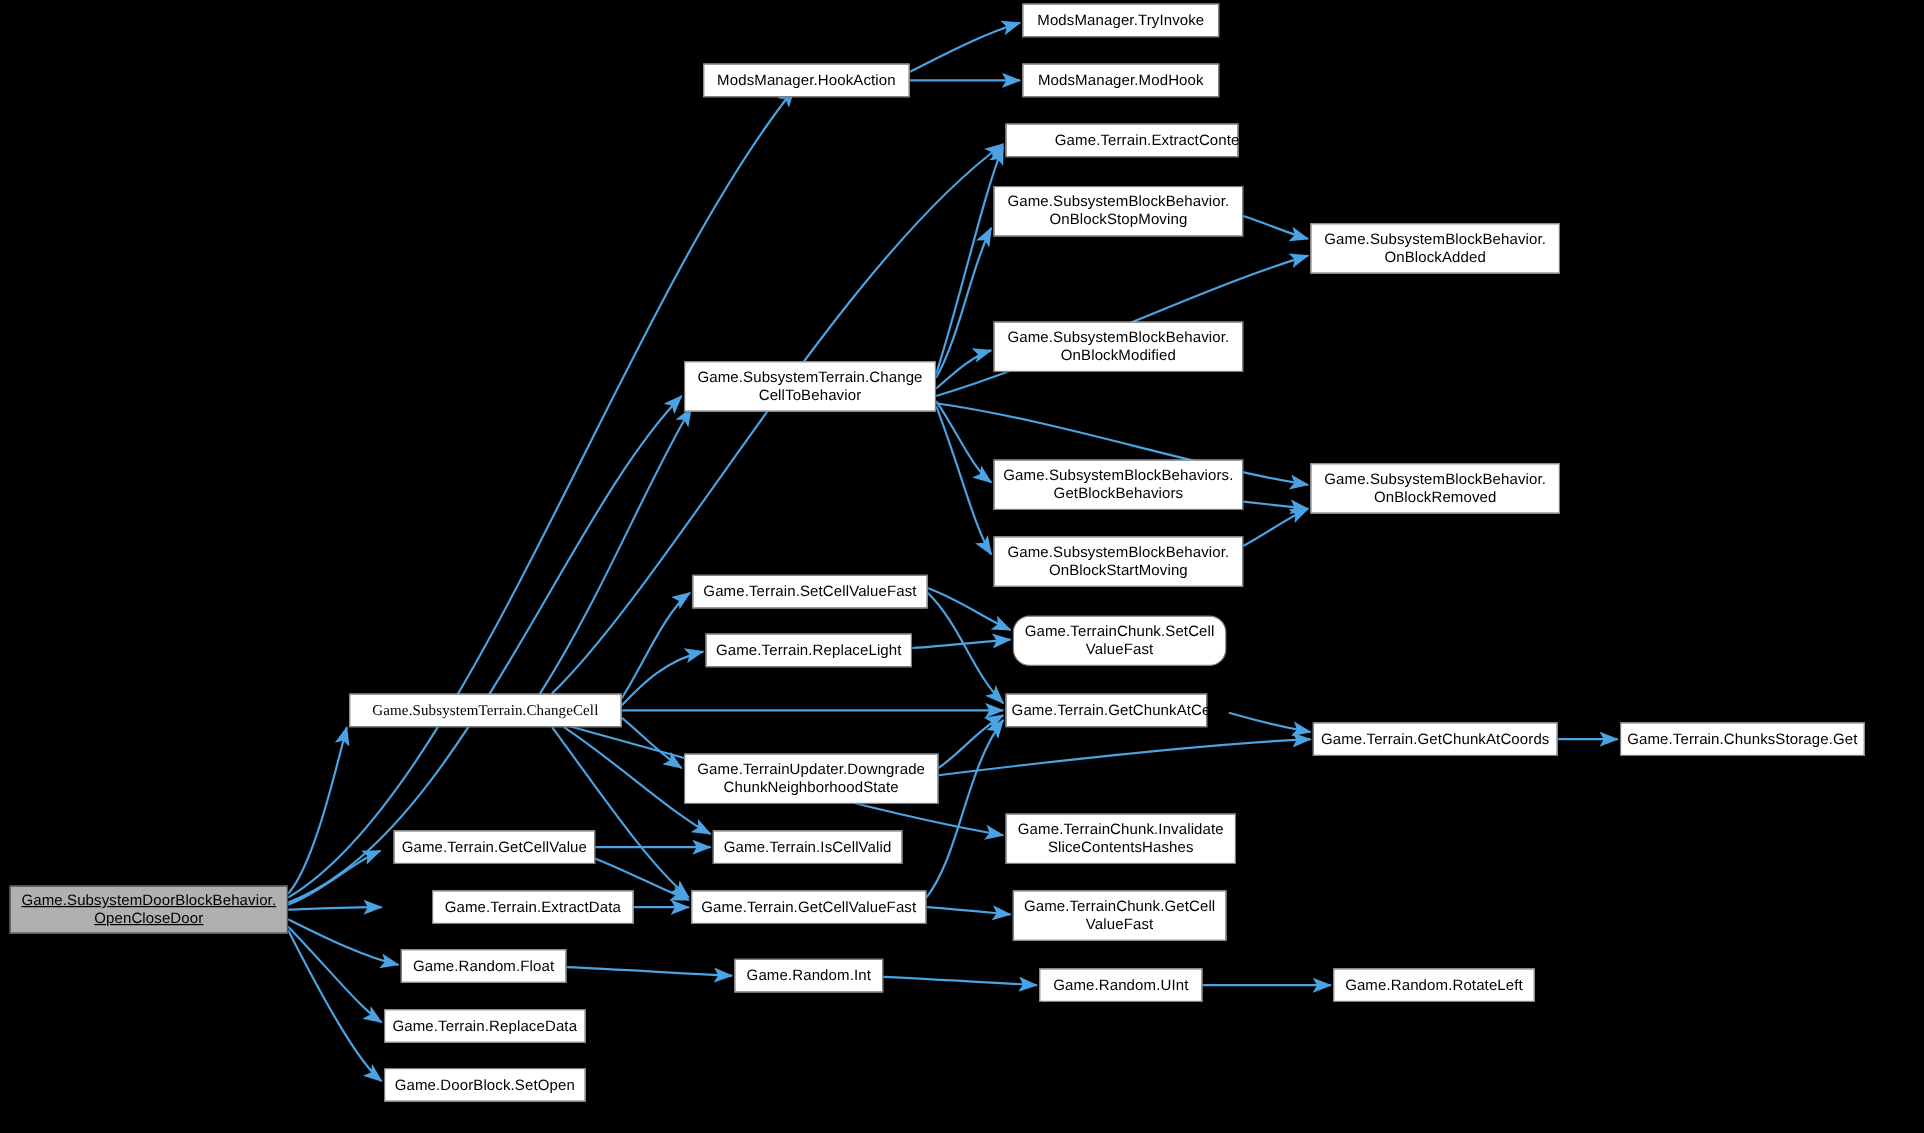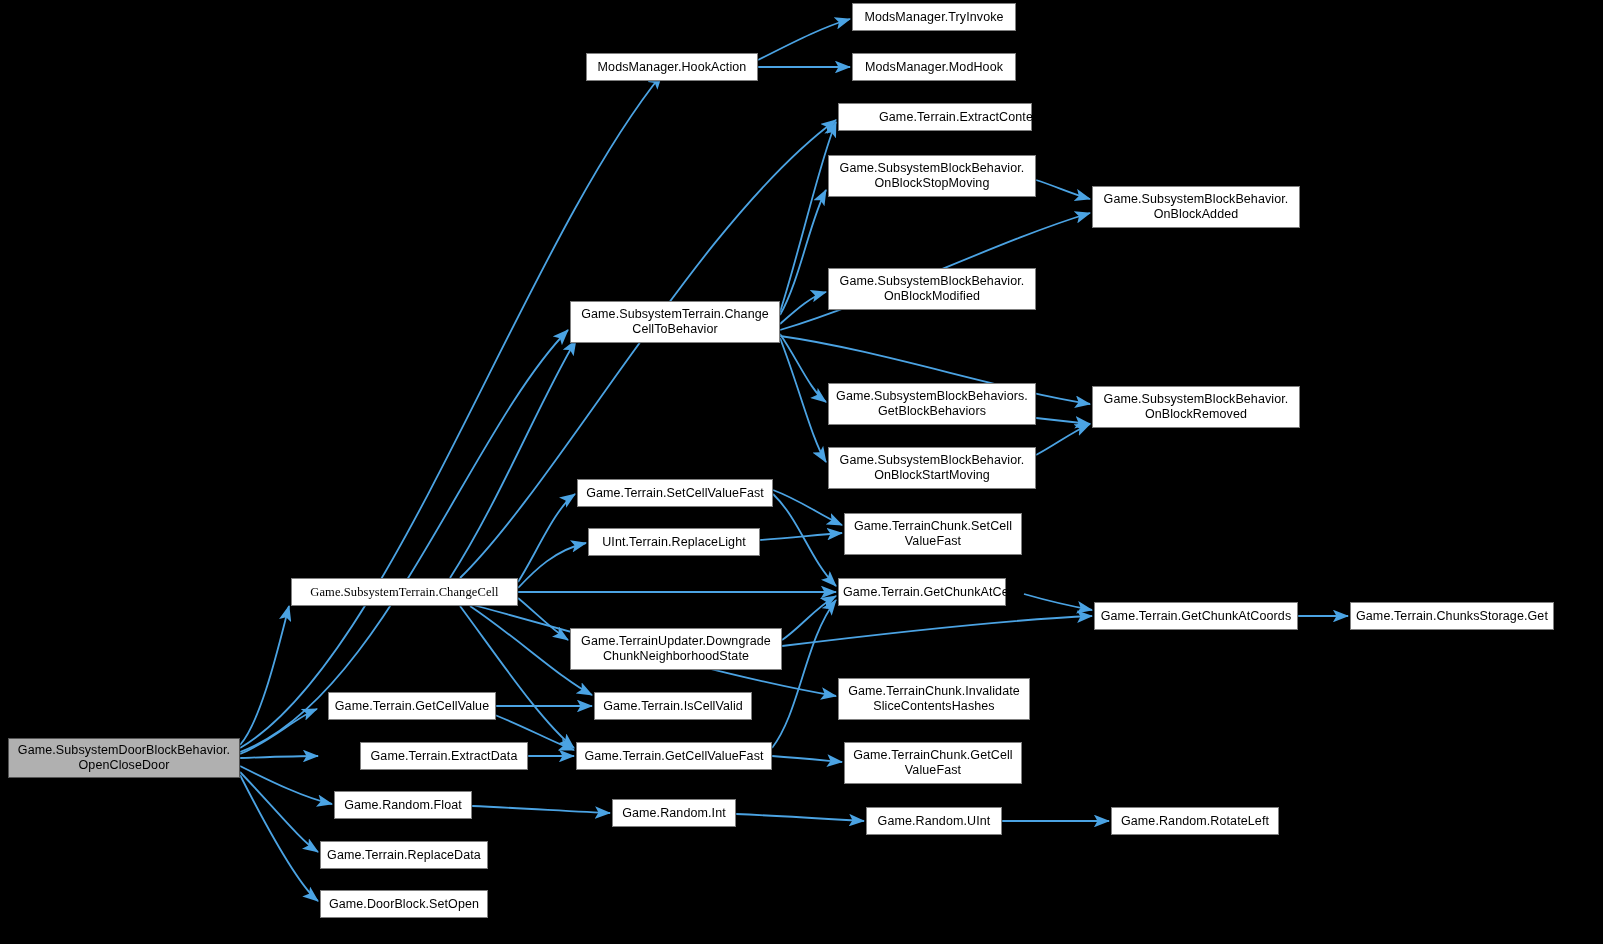--- a/index.html
+++ b/index.html
@@ -26,20 +26,21 @@
     align-items:center;
     justify-content:center;
     padding:0 4px;
     letter-spacing:0.1px;
     white-space:pre-line;
     box-shadow:1px 1px 0 rgba(0,0,0,0.25);
   }
   .node.root{
     background:#b0b0b0;
     border:1px solid #555555;
+    text-decoration:underline;
   }
   .node span{display:block;width:100%;}
 </style>
 </head>
 <body>
 
 <div id="stage" style="background: rgb(0, 0, 0);">
   <svg id="edges" xmlns="http://www.w3.org/2000/svg">
     <defs>
       <marker id="arrow" markerWidth="9" markerHeight="7" refX="8.4" refY="3.5" orient="auto" markerUnits="strokeWidth">
@@ -108,23 +109,23 @@
 OnBlockModified</span></div>
       <div class="node" style="left: 570px; top: 301px; width: 210px; height: 42px;"><span>Game.SubsystemTerrain.Change
 CellToBehavior</span></div>
       <div class="node" style="left: 828px; top: 383px; width: 208px; height: 42px;"><span>Game.SubsystemBlockBehaviors.
 GetBlockBehaviors</span></div>
       <div class="node" style="left: 1092px; top: 386px; width: 208px; height: 42px;"><span>Game.SubsystemBlockBehavior.
 OnBlockRemoved</span></div>
       <div class="node" style="left: 828px; top: 447px; width: 208px; height: 42px;"><span>Game.SubsystemBlockBehavior.
 OnBlockStartMoving</span></div>
       <div class="node" style="left: 577px; top: 479px; width: 196px; height: 28px;"><span>Game.Terrain.SetCellValueFast</span></div>
-      <div class="node" style="left: 844px; top: 513px; width: 178px; height: 42px;"><span>Game.TerrainChunk.SetCell
+      <div class="node" style="left: 844px; top: 513px; width: 178px; height: 42px; border-radius: 14px;"><span>Game.TerrainChunk.SetCell
 ValueFast</span></div>
-      <div class="node" style="left: 588px; top: 528px; width: 172px; height: 28px;"><span>UInt.Terrain.ReplaceLight</span></div>
+      <div class="node" style="left: 588px; top: 528px; width: 172px; height: 28px;"><span>Game.Terrain.ReplaceLight</span></div>
       <div class="node" style="left: 291px; top: 578px; width: 227px; height: 28px; font-family: Liberation Serif, serif;"><span>Game.SubsystemTerrain.ChangeCell</span></div>
       <div class="node" style="left: 838px; top: 578px; width: 168px; height: 28px;"><span>Game.Terrain.GetChunkAtCell</span></div>
       <div class="node" style="left: 1094px; top: 602px; width: 204px; height: 28px;"><span>Game.Terrain.GetChunkAtCoords</span></div>
       <div class="node" style="left: 1350px; top: 602px; width: 204px; height: 28px;"><span>Game.Terrain.ChunksStorage.Get</span></div>
       <div class="node" style="left: 570px; top: 628px; width: 212px; height: 42px;"><span>Game.TerrainUpdater.Downgrade
 ChunkNeighborhoodState</span></div>
       <div class="node" style="left: 838px; top: 678px; width: 192px; height: 42px;"><span>Game.TerrainChunk.Invalidate
 SliceContentsHashes</span></div>
       <div class="node" style="left: 328px; top: 692px; width: 168px; height: 28px;"><span>Game.Terrain.GetCellValue</span></div>
       <div class="node" style="left: 594px; top: 692px; width: 158px; height: 28px;"><span>Game.Terrain.IsCellValid</span></div>

